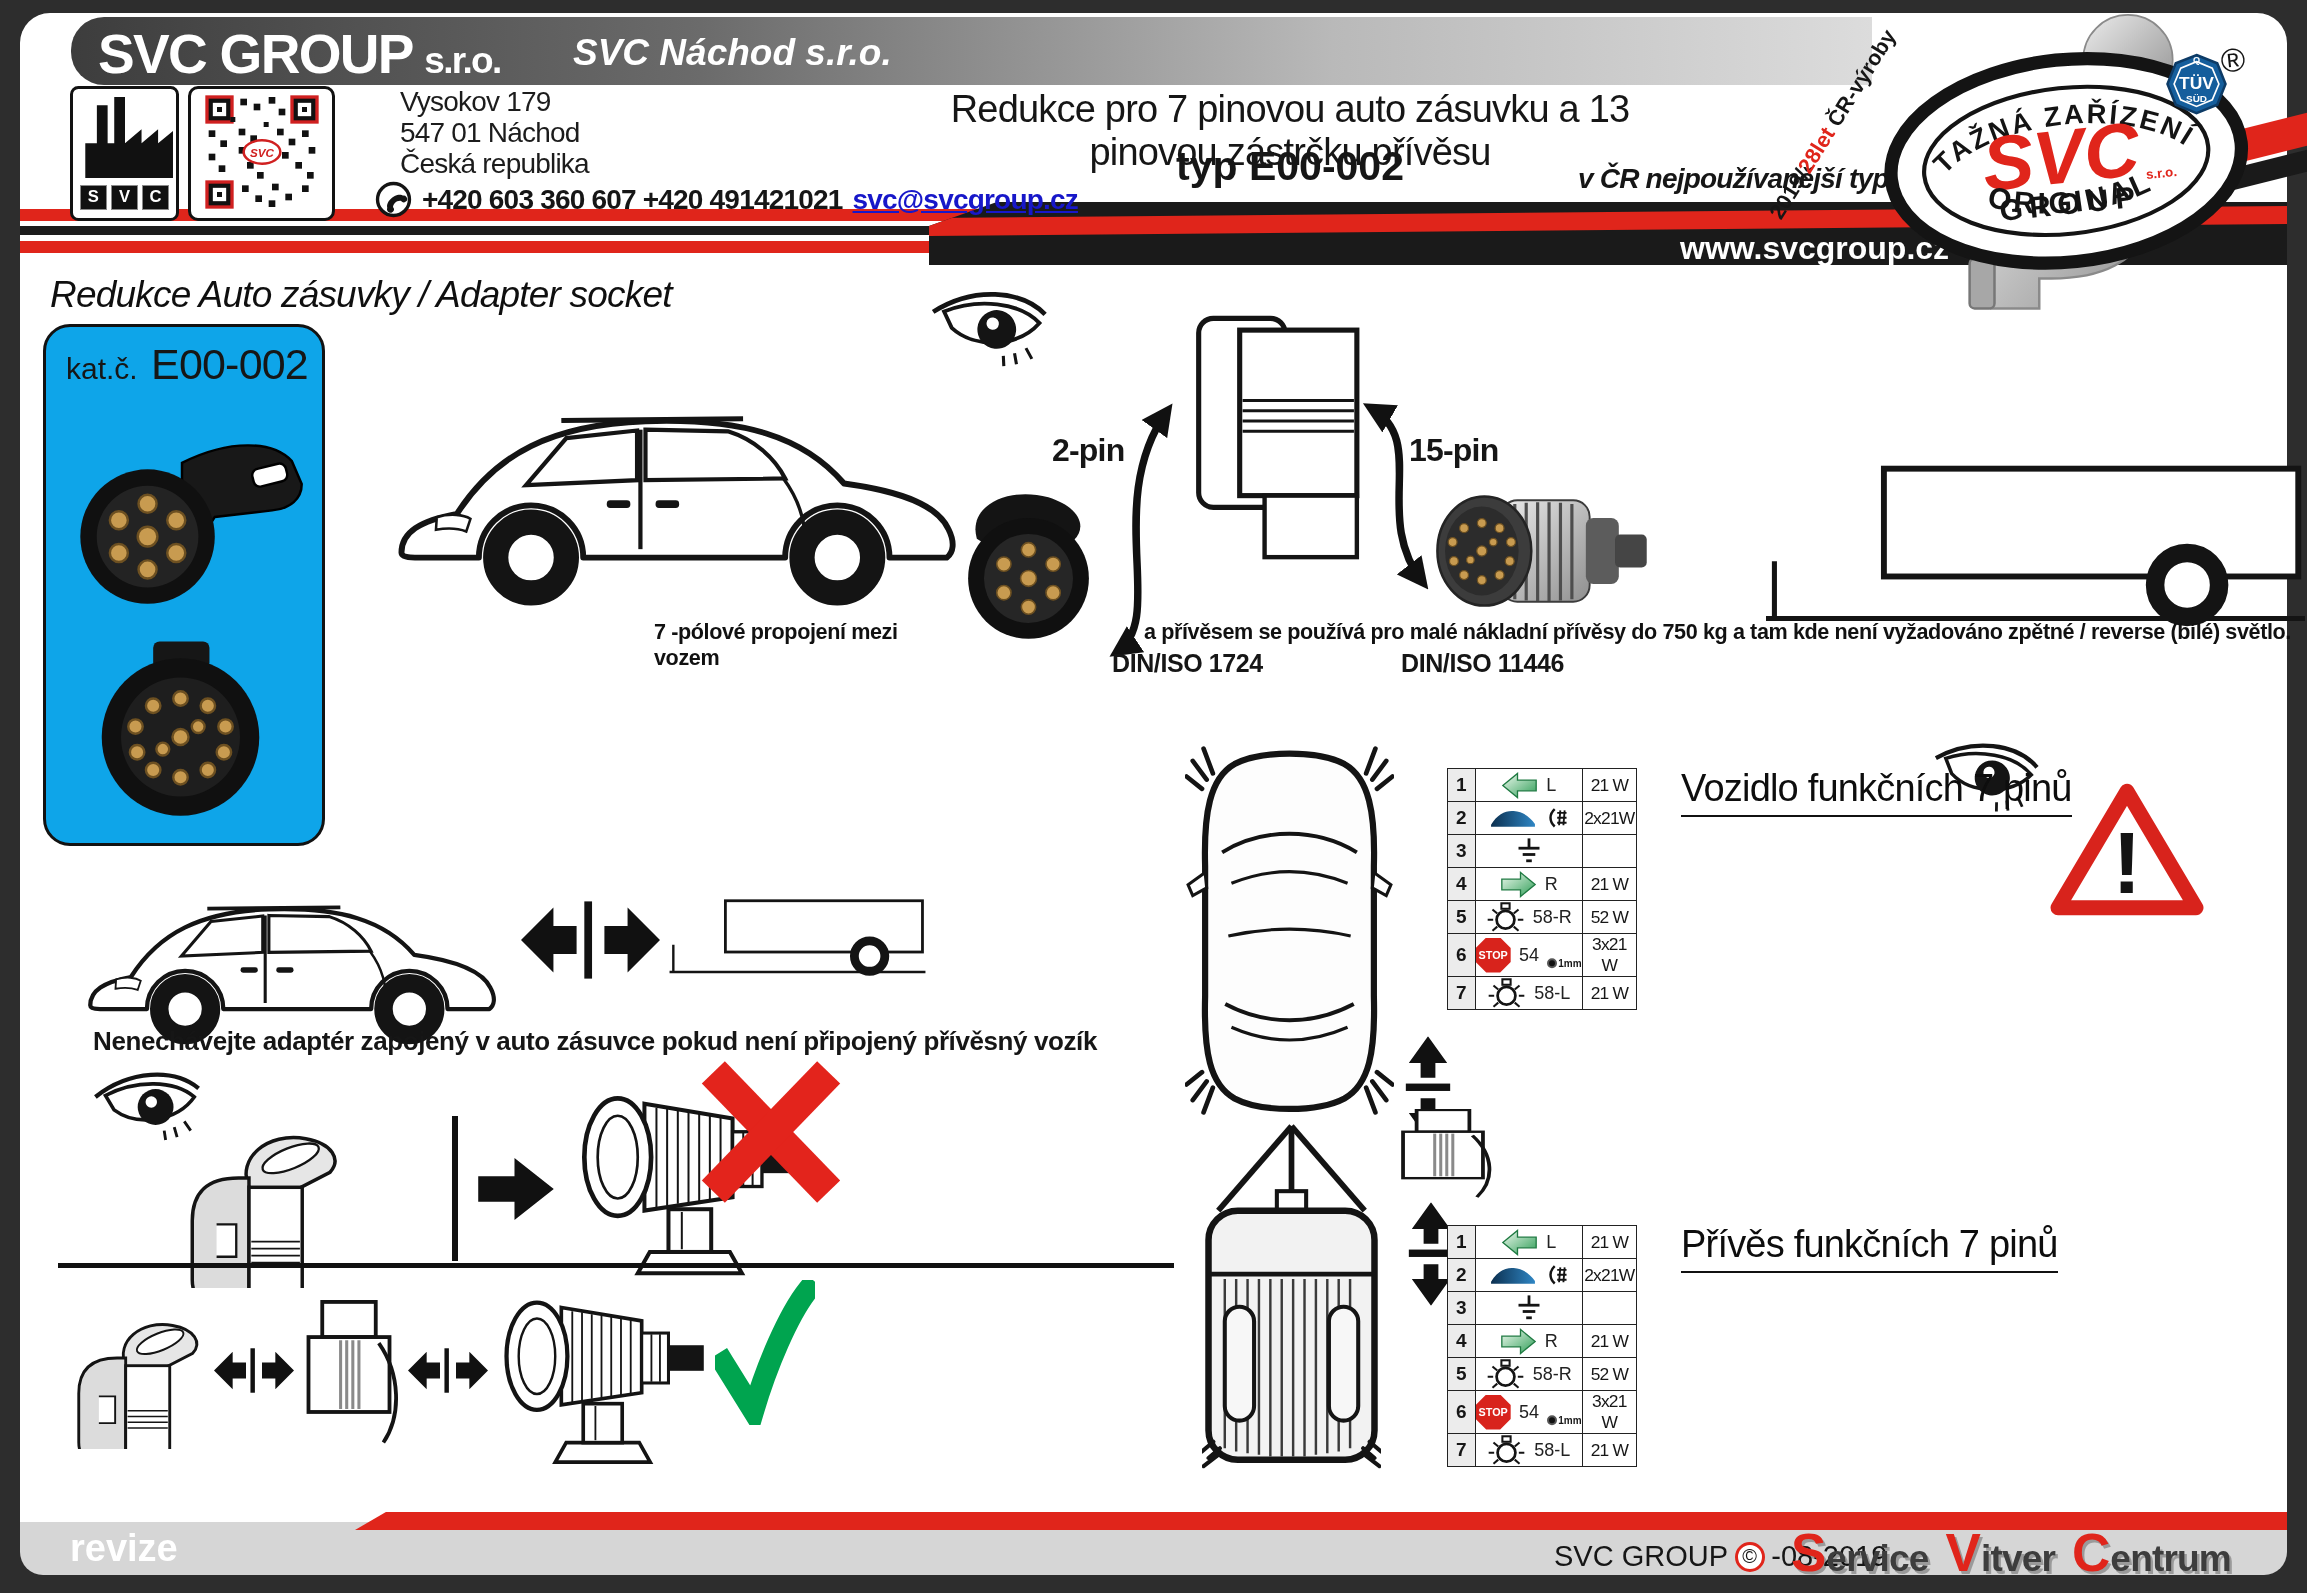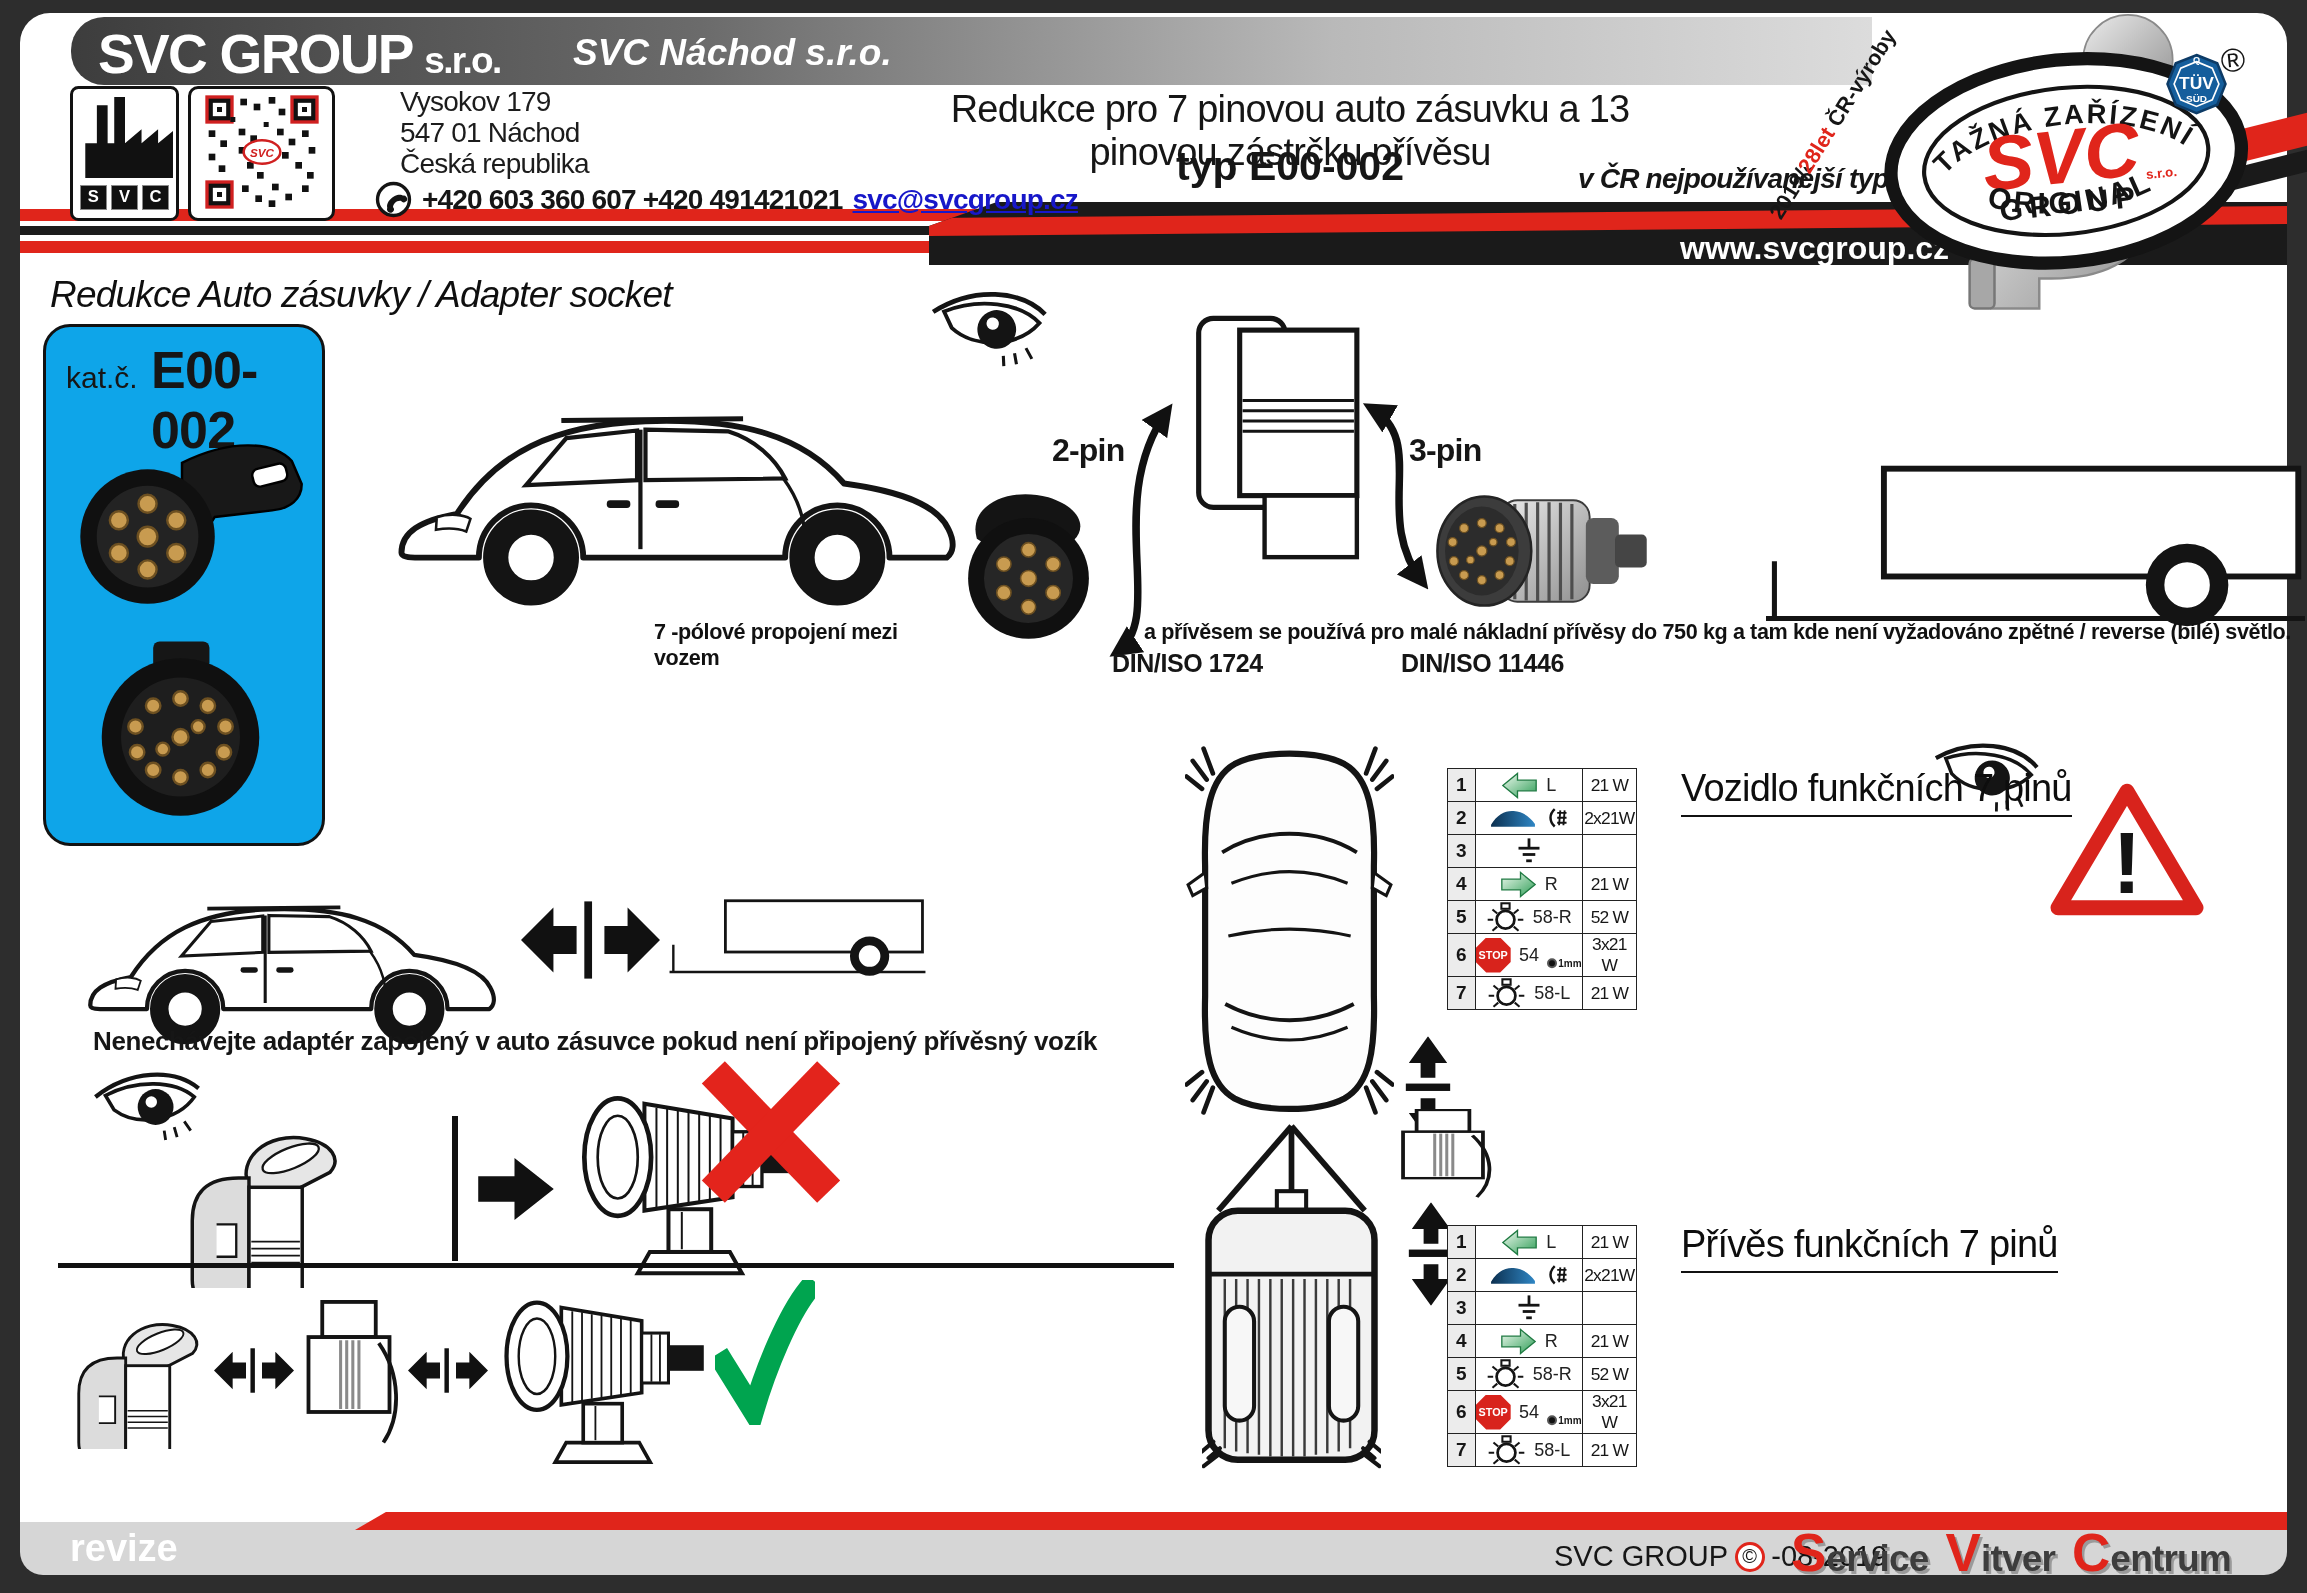--- a/index.html
+++ b/index.html
@@ -33,21 +33,21 @@
          clip-path:polygon(0 38%,5% 0,100% 0,100% 100%,0 100%);}
   .bandR .red{position:absolute;left:0;top:10px;width:100%;height:18px;background:#e0251b;transform:skewY(-0.5deg);}
   .website{position:absolute;left:751px;top:28px;color:#fff;font-weight:bold;font-size:32px;letter-spacing:0px;}
   .diagR1{position:absolute;left:2091px;top:139px;width:222px;height:33px;background:#e0251b;transform:skewY(-14deg);z-index:1;}
   .diagR2{position:absolute;left:2091px;top:176px;width:222px;height:21.6px;background:#1a1a1a;transform:skewY(-14deg);z-index:1;}
   
   .sec-heading{position:absolute;left:50px;top:274px;font-style:italic;font-size:37px;color:#0f0f0f;z-index:2;letter-spacing:-0.8px;}
   .kat-box{position:absolute;left:43px;top:324px;width:276px;height:516px;border:3.3px solid #121212;border-radius:27px;z-index:2;background:#0ea5e9;}
   .kat-row{position:absolute;left:20px;top:13.3px;display:flex;align-items:baseline;gap:13.3px;}
   .kat-row .lbl{font-size:30px;}
-  .kat-row .num{font-size:52px;font-weight:bold;letter-spacing:-0.8px;}
+  .kat-row .num{font-size:43px;font-weight:normal;letter-spacing:-0.8px;}
   .caption{font-size:21.6px;letter-spacing:-0.4px;color:#111;font-weight:bold;}
   .din{font-weight:bold;font-size:25px;letter-spacing:-0.4px;}
   .pinlbl{font-weight:bold;font-size:32px;letter-spacing:-0.8px;}
   .warn-text{position:absolute;left:93px;top:1026px;font-size:26px;font-weight:bold;letter-spacing:-0.4px;z-index:2;}
   .divider{position:absolute;left:58px;top:1263px;width:1116px;height:5px;background:#111;z-index:2;}
   .xmark{position:absolute;left:705px;top:1061px;width:133px;height:141px;z-index:3;}
   .xmark div{position:absolute;left:-16.6px;top:55px;width:166px;height:32px;background:#e3241c;}
   .xmark .a{transform:rotate(46deg);}
   .xmark .b{transform:rotate(-46deg);}
   .vbar{position:absolute;background:#111;z-index:2;}
@@ -548,21 +548,21 @@
 
 <svg class="abs" style="left:1183px;top:314px;z-index:2;" width="191" height="249" viewBox="0 0 230 340">
       <use href="#socket-cross"></use>
     </svg>
 
 <div class="pinlbl abs" style="left:1052px;top:432px;z-index:3;">2-pin</div>
 <svg class="abs" style="left:1094px;top:378px;z-index:2;" width="108" height="290" viewBox="0 0 130 350">
   <path d="M28,330 C88,290 10,150 88,40" fill="none" stroke="#111" stroke-width="9" marker-start="url(#ah)" marker-end="url(#ah)"></path>
 </svg>
 
-<div class="pinlbl abs" style="left:1409px;top:432px;z-index:3;">3-pin</div>
+<div class="pinlbl abs" style="left:1409px;top:432px;z-index:3;">15-pin</div>
 <svg class="abs" style="left:1346px;top:383px;z-index:2;" width="100" height="224" viewBox="0 0 120 270">
   <path d="M30,30 C100,70 30,160 92,240" fill="none" stroke="#111" stroke-width="9" marker-start="url(#ah)" marker-end="url(#ah)"></path>
 </svg>
 
 <svg class="abs" style="left:1426px;top:463px;z-index:2;" width="222" height="176" viewBox="0 0 268 212">
       <use href="#photo-13pin-plug"></use>
     </svg>
 <svg class="abs" style="left:1766px;top:458px;z-index:2;" width="539" height="178" viewBox="0 0 650 214">
       <use href="#trailer-side"></use>
     </svg>

